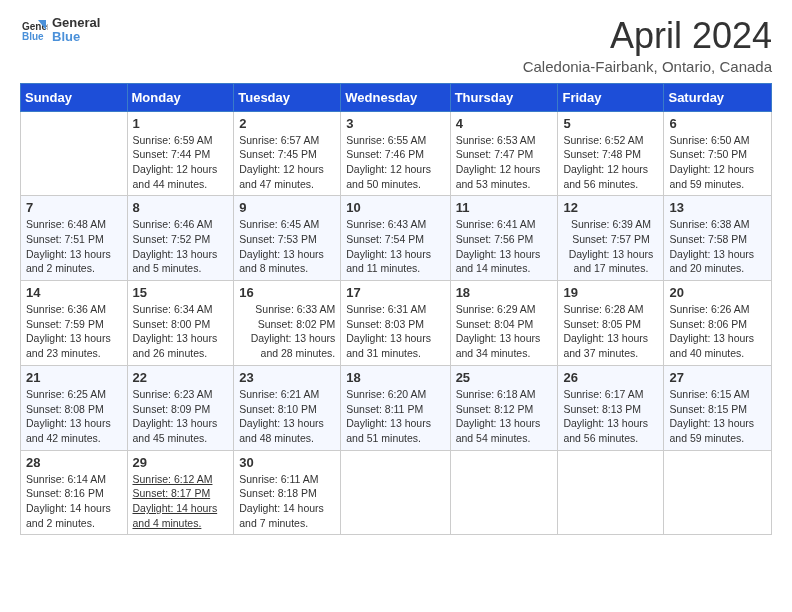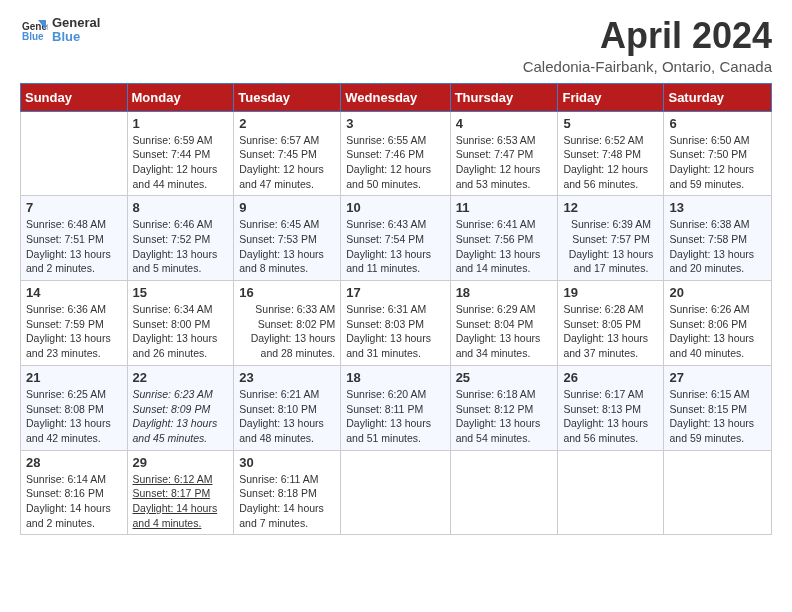--- a/index.html
+++ b/index.html
@@ -26,36 +26,36 @@
     }
     .logo-icon {
       width: 28px;
       height: 28px;
     }
     .title-block {
       text-align: right;
     }
     .month-title {
       font-size: 36px;
-      font-weight: bold;
+      font-weight: normal;
       color: #333;
       line-height: 1.1;
     }
     .subtitle {
       font-size: 15px;
       color: #555;
       margin-top: 2px;
     }
     .calendar-table {
       width: 100%;
       border-collapse: collapse;
       font-size: 11px;
     }
     .calendar-table thead th {
-      background: #b91c1c;
+      background: #1d4ed8;
       color: #fff;
       padding: 6px 4px;
       text-align: left;
       font-size: 13px;
       font-weight: bold;
       border: 1px solid #3a7bc8;
     }
     .calendar-table tbody td {
       border: 1px solid #ccc;
       vertical-align: top;
@@ -270,21 +270,21 @@
         <tr>
           <td>
             <div class="day-number">21</div>
             <div class="day-info" style="white-space: pre-line;">Sunrise: 6:25 AM
 Sunset: 8:08 PM
 Daylight: 13 hours
 and 42 minutes.</div>
           </td>
           <td>
             <div class="day-number">22</div>
-            <div class="day-info" style="white-space: pre-line; font-style: italic;">Sunrise: 6:23 AM
+            <div class="day-info" style="white-space: pre-line;">Sunrise: 6:23 AM
 Sunset: 8:09 PM
 Daylight: 13 hours
 and 45 minutes.</div>
           </td>
           <td>
             <div class="day-number">23</div>
             <div class="day-info" style="white-space: pre-line;">Sunrise: 6:21 AM
 Sunset: 8:10 PM
 Daylight: 13 hours
 and 48 minutes.</div>

